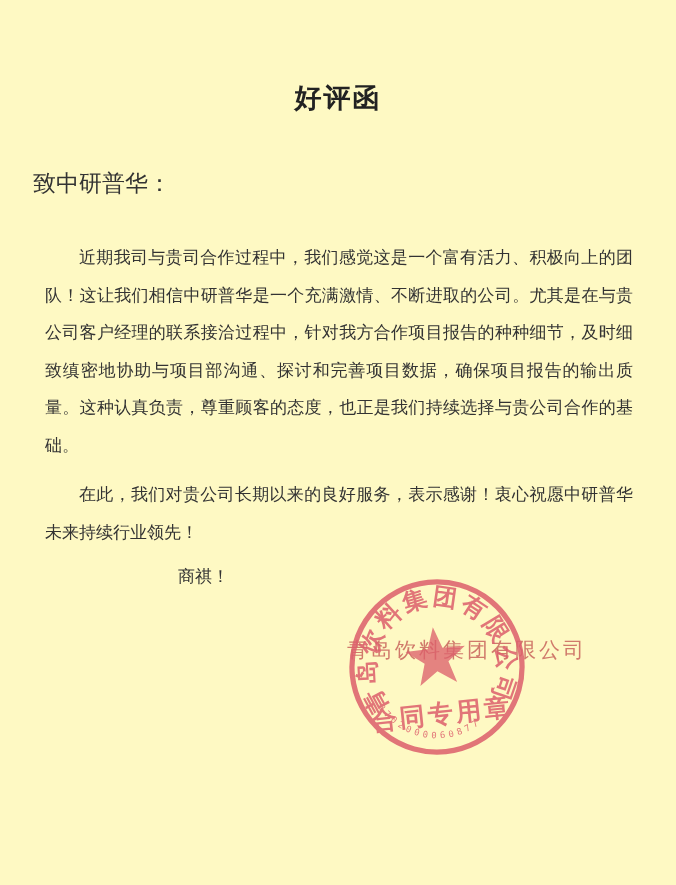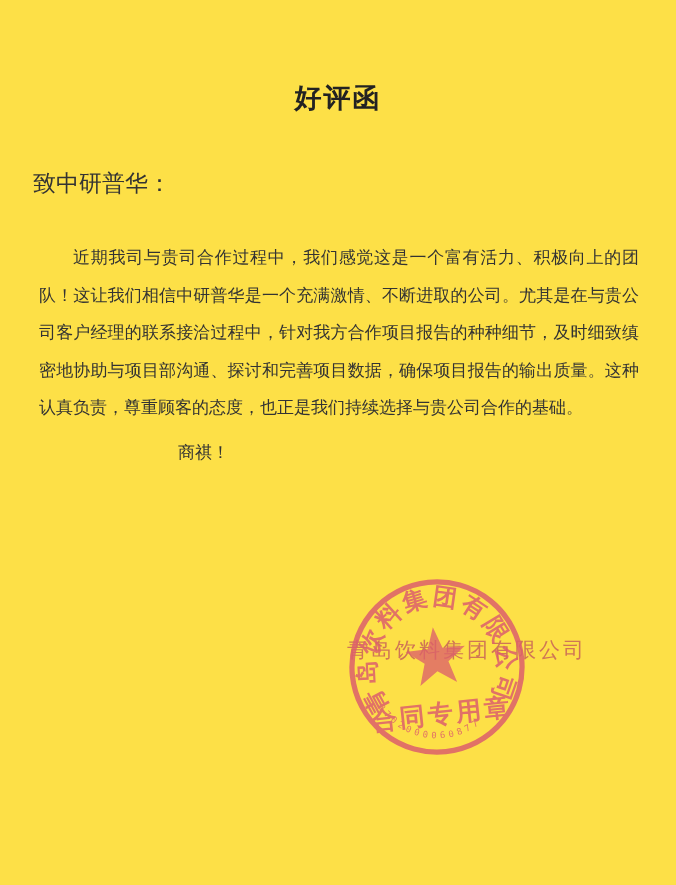--- a/index.html
+++ b/index.html
@@ -1,20 +1,20 @@
 <!DOCTYPE html>
 <html><head>
 <meta charset="utf-8">
 <style>
   html, body { margin: 0; padding: 0; background: #ffffff; }
   .page {
     position: relative;
     width: 676px;
     height: 885px;
-    background: #fde047;
+    background: #fef9c3;
     overflow: hidden;
     font-family: "Liberation Serif", "DejaVu Serif", serif;
     color: #333333;
   }
   .title {
     margin: 0;
     padding-top: 80px;
     text-align: center;
     font-family: "Liberation Sans", "DejaVu Sans", sans-serif;
     font-size: 27px;
@@ -27,21 +27,21 @@
     font-size: 23px;
     color: #333333;
   }
   .body-text {
     margin: 40px 31px 0 33px;
     font-size: 17px;
     line-height: 37.5px;
     text-align: justify;
     color: #333333;
   }
-  .body-text p { margin: 6px; text-indent: 2em; }
+  .body-text p { margin: 12px; text-indent: 2em; }
   .closing-prefix {
     margin: 46px 0 0 128px;
     font-size: 17px;
     color: #333333;
   }
   .closing-greeting {
     margin: 14px 0 4px 178px;
     font-size: 17px;
     color: #333333;
   }
@@ -92,20 +92,21 @@
 <body>
 
 <div class="page">
 
   <h1 class="title">好评函</h1>
 
   <div class="salutation">致中研普华：</div>
 
   <div class="body-text">
     <p>近期我司与贵司合作过程中，我们感觉这是一个富有活力、积极向上的团队！这让我们相信中研普华是一个充满激情、不断进取的公司。尤其是在与贵公司客户经理的联系接洽过程中，针对我方合作项目报告的种种细节，及时细致缜密地协助与项目部沟通、探讨和完善项目数据，确保项目报告的输出质量。这种认真负责，尊重顾客的态度，也正是我们持续选择与贵公司合作的基础。</p>
+    <p>在此，我们对贵公司长期以来的良好服务，表示感谢！衷心祝愿中研普华未来持续行业领先！</p>
   </div>
 
   <div class="closing-greeting">商祺！</div>
 
   <div class="signature-company">青岛饮料集团有限公司</div>
 
   <div class="seal">
     <svg viewBox="0 0 200 200" xmlns="http://www.w3.org/2000/svg">
       <defs>
         <path id="arcCompany" d="M 51.7 133.8 A 59 59 0 1 1 148.3 133.8" fill="none"></path>

